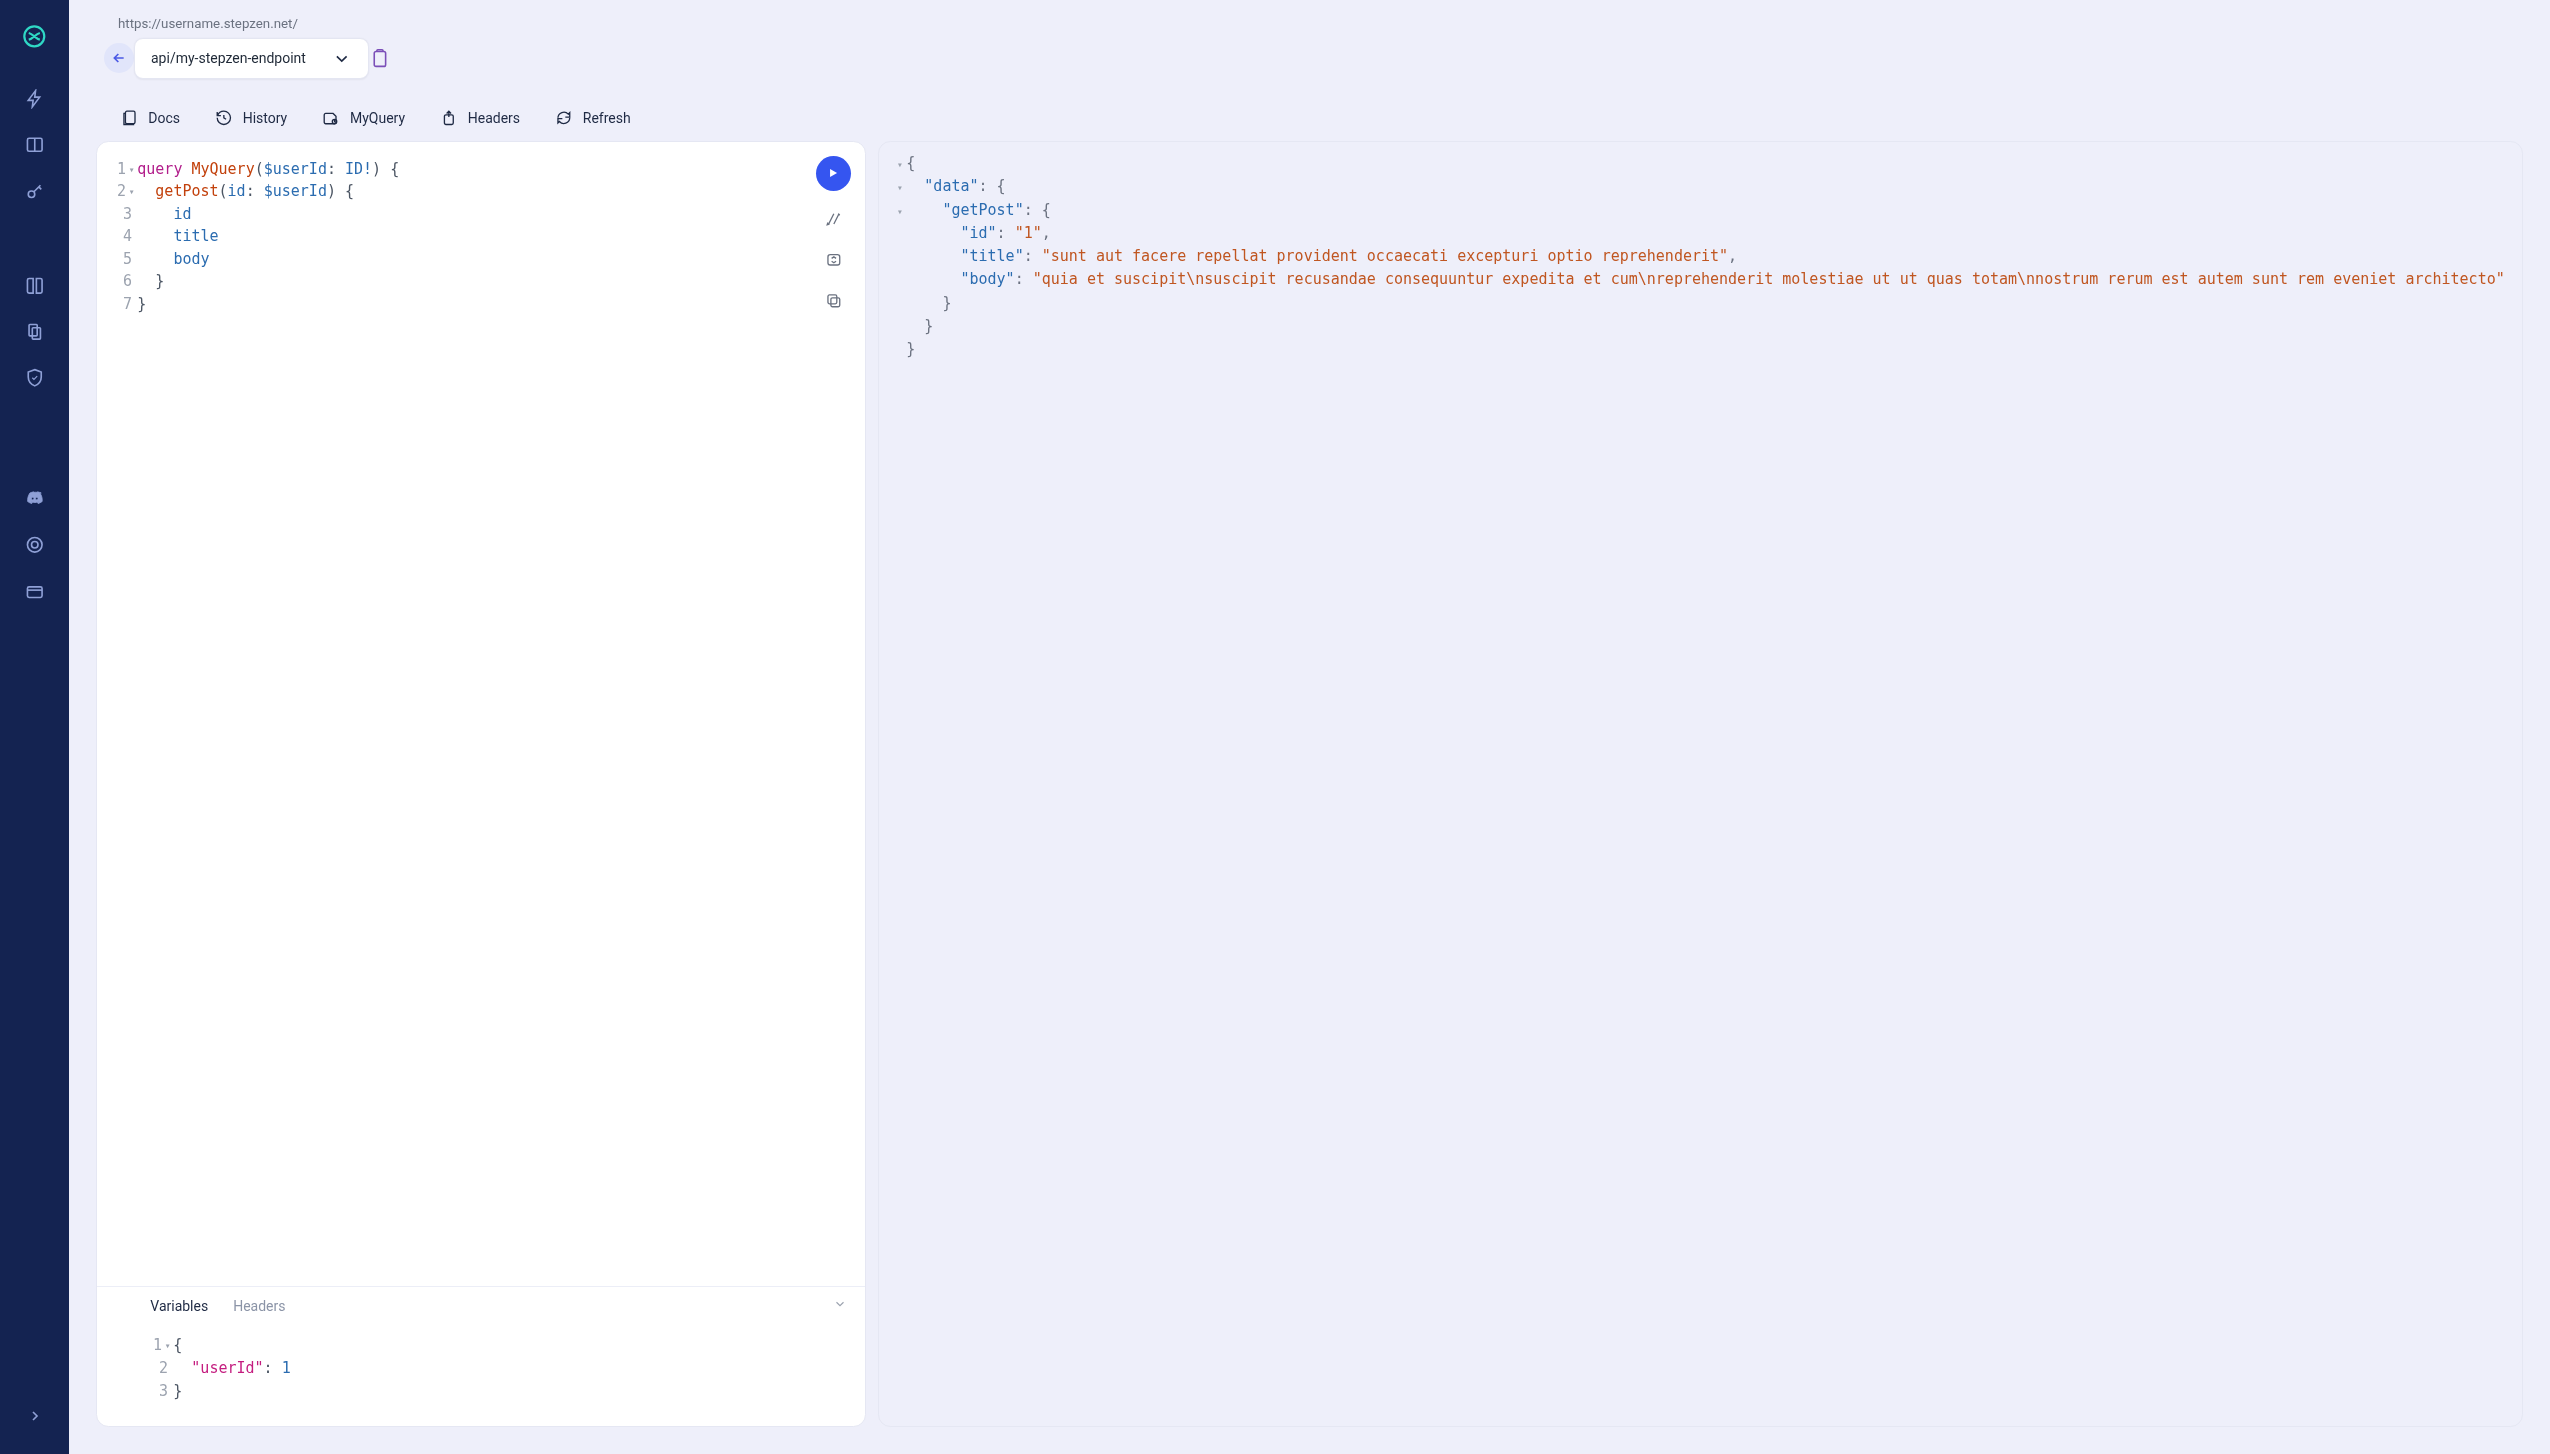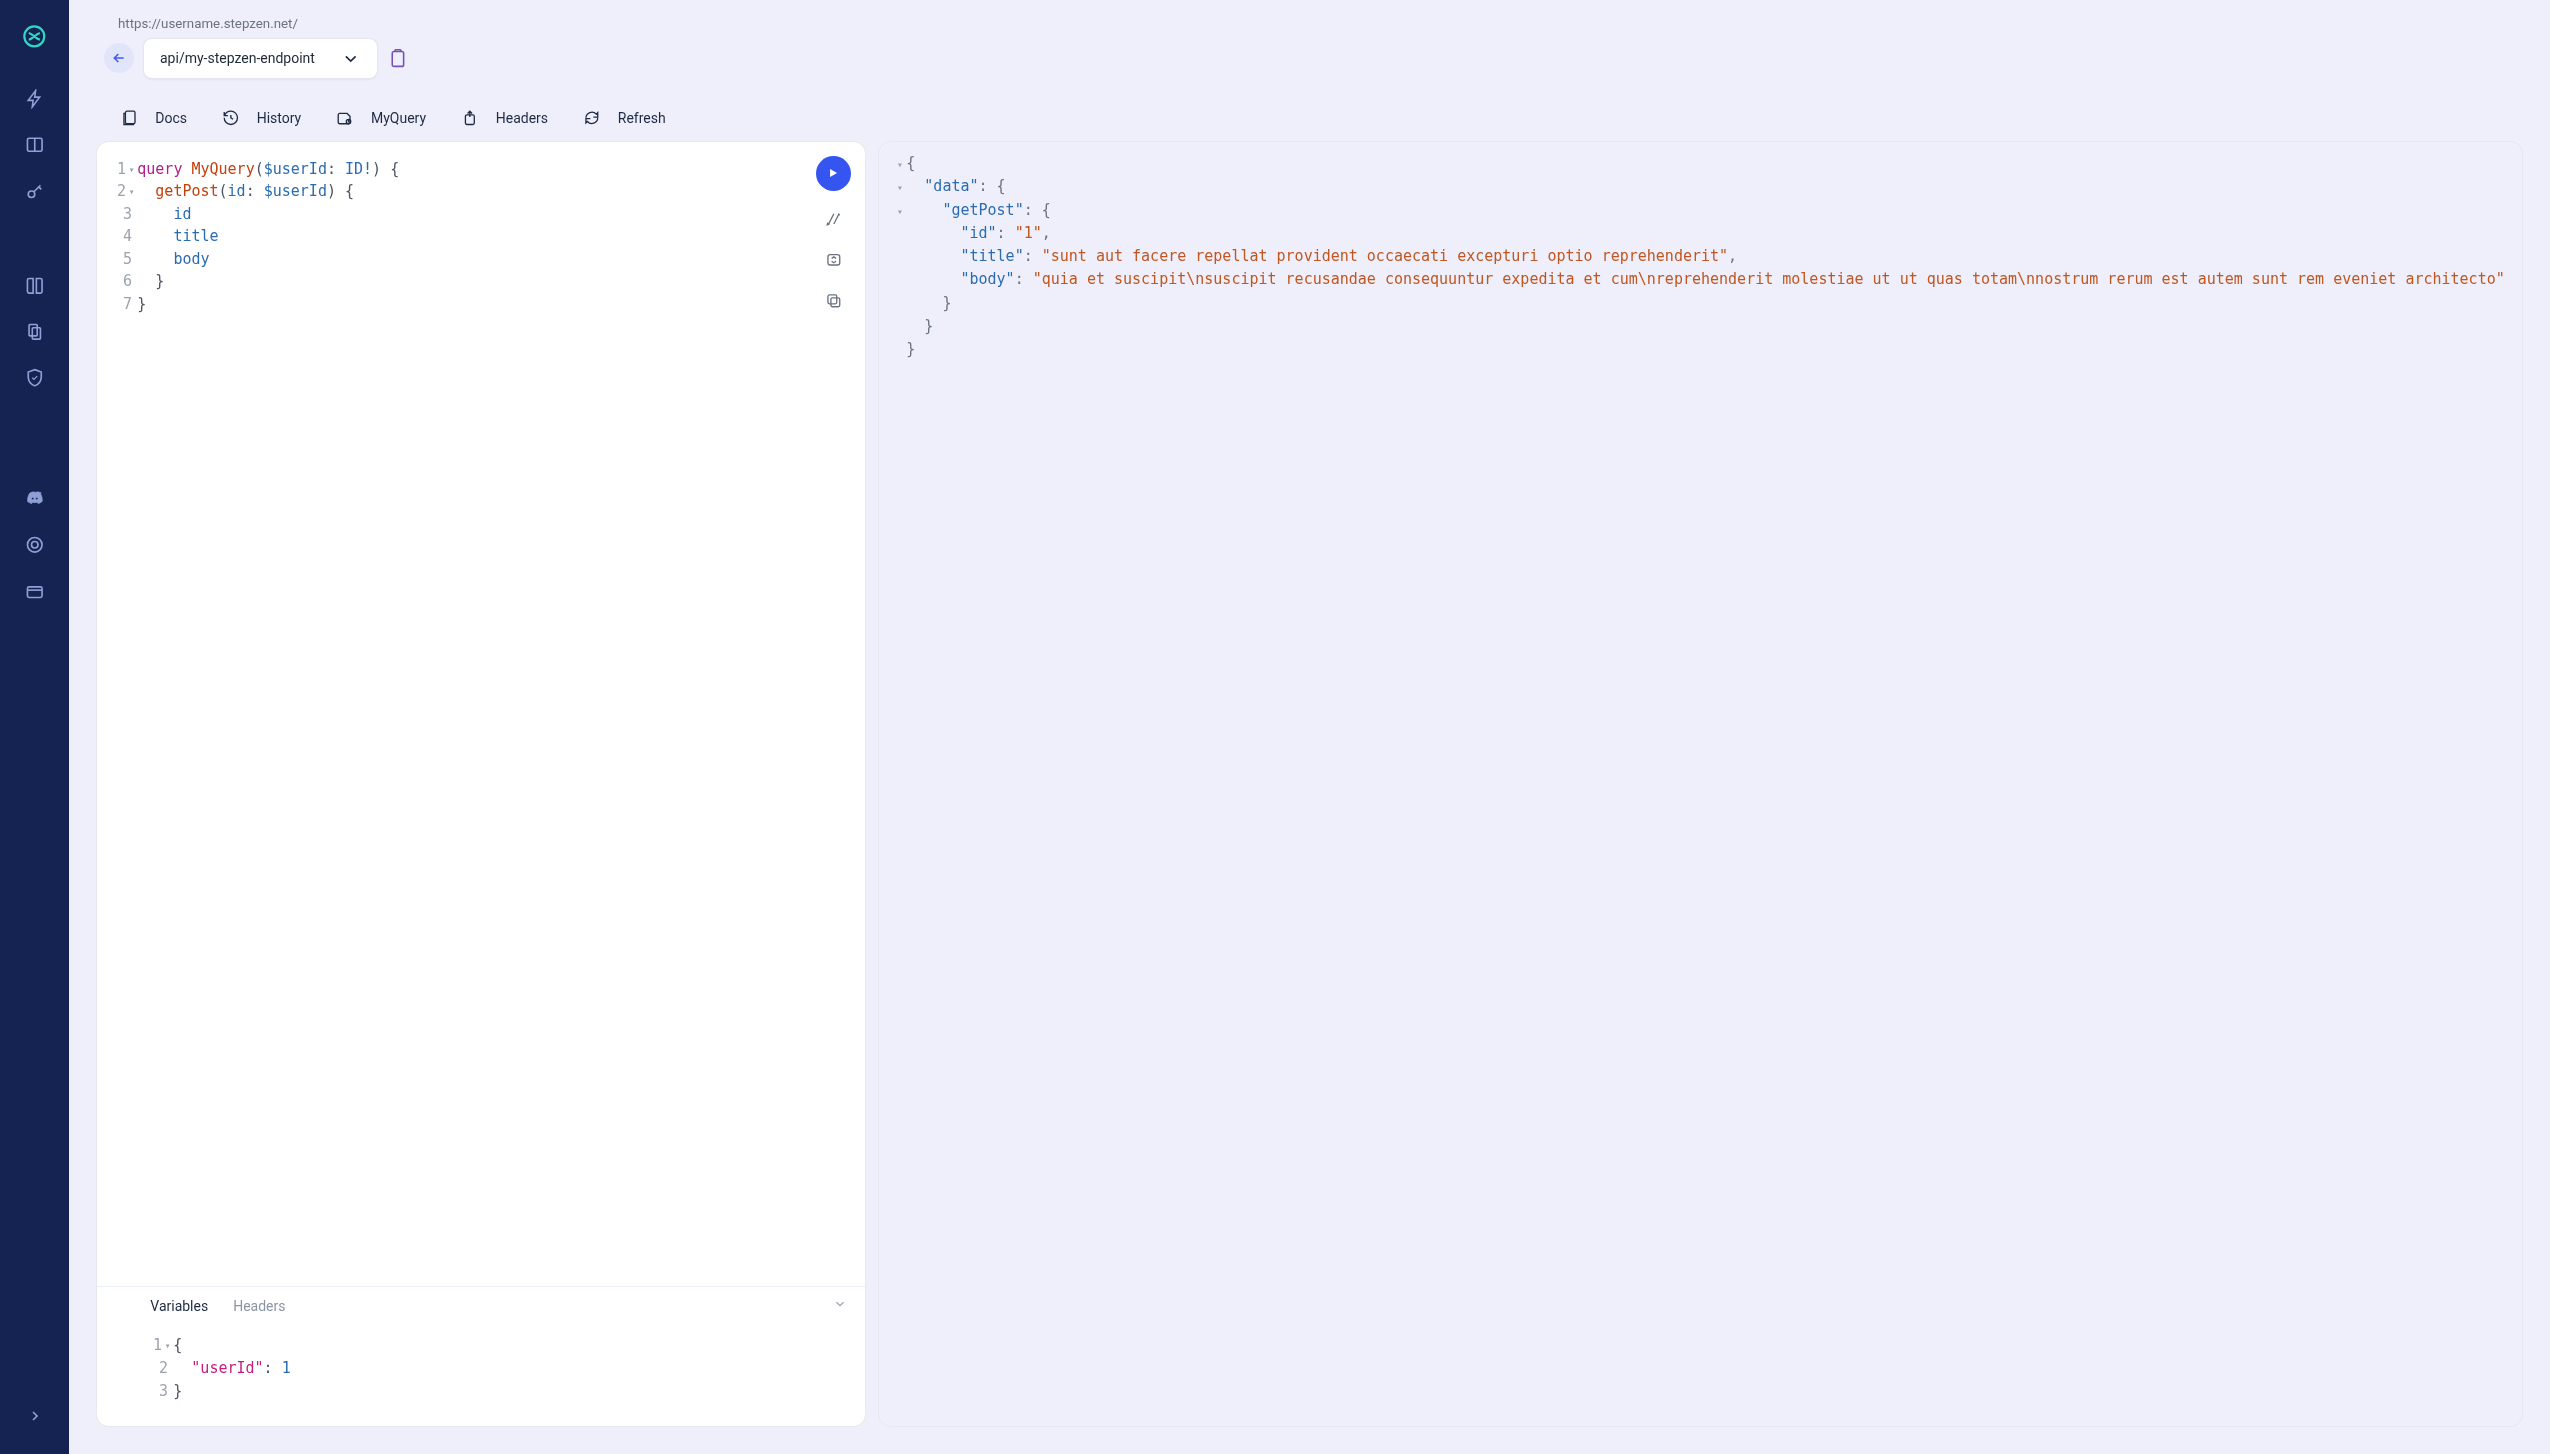--- a/index.html
+++ b/index.html
@@ -16,29 +16,29 @@
   .sb-group-mid { display:flex; flex-direction:column; gap:5.3px; margin-top:44px; }
   .sb-group-low { display:flex; flex-direction:column; gap:5.3px; margin-top:71px; }
   .sb-bottom { position:absolute; bottom:17.7px; }
 
   
   .main { flex:1; display:flex; flex-direction:column; min-width:0; }
 
   
   .url-row { padding:16px 28px 0 35px; display:flex; flex-direction:column; align-items:flex-start; }
   .url-text { color:#6b7280; font-size:13.3px; margin-left:14px; }
-  .endpoint-row { display:flex; align-items:center; gap:9px; margin-top:7px; }
+  .endpoint-row { display:flex; align-items:center; gap:0; margin-top:7px; }
   .back-btn { width:30px; height:30px; border-radius:50%; background:#E1E5FA; display:flex; align-items:center; justify-content:center; color:#4B5AE5; cursor:pointer; }
   .endpoint-select { background:#fff; border:0.9px solid #e4e6f2; border-radius:8.9px; box-shadow:0 0.9px 1.8px rgba(0,0,0,0.05); padding:9.7px 16px; display:flex; align-items:center; gap:26.6px; cursor:pointer;}
   .endpoint-select span { font-size:14px; color:#1f2937; }
   .clipboard-btn { display:flex; align-items:center; justify-content:center; cursor:pointer; color:#6B3FA0; }
 
   
   .toolbar { background:#EEEFFA; border-radius:16px 16px 0 0; margin:16px 26.6px 0 26.6px; padding:14px 25px; display:flex; gap:35px; align-items:center;}
-  .tool-item { display:flex; align-items:center; gap:17px; cursor:pointer; color:#1f2a44;}
+  .tool-item { display:flex; align-items:center; gap:10px; cursor:pointer; color:#1f2a44;}
   .tool-item span { font-size:14px; }
 
   
   .workbench { display:flex; gap:12.4px; padding:0 26.6px 26.6px 26.6px; flex:1; min-height:0;}
   .panel { background:#fff; border-radius:12.4px; border:0.9px solid #e5e7f3; flex:1; min-width:0; display:flex; flex-direction:column; overflow:hidden;}
   
   
   .query-panel { position:relative; display:flex; flex-direction:column;}
   .editor-area { flex:1; padding:16px 17.7px; position:relative; font-family: ui-monospace, SFMono-Regular, Menlo, Consolas, monospace; font-size:15px; line-height:1.5; color:#1f2937; overflow:hidden;}
   .code-line { display:flex;}

